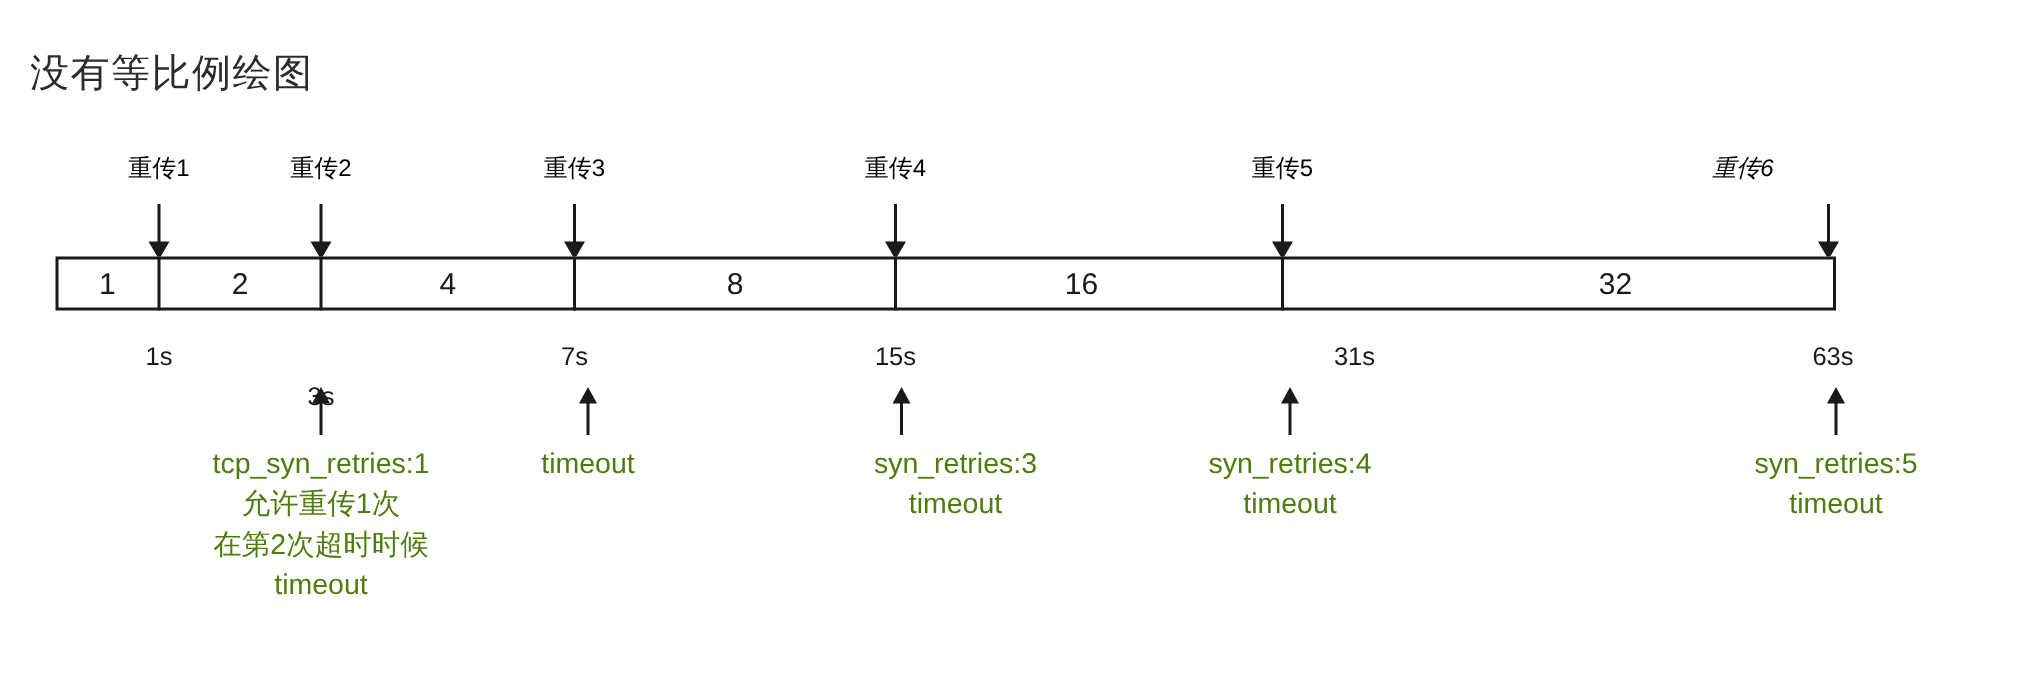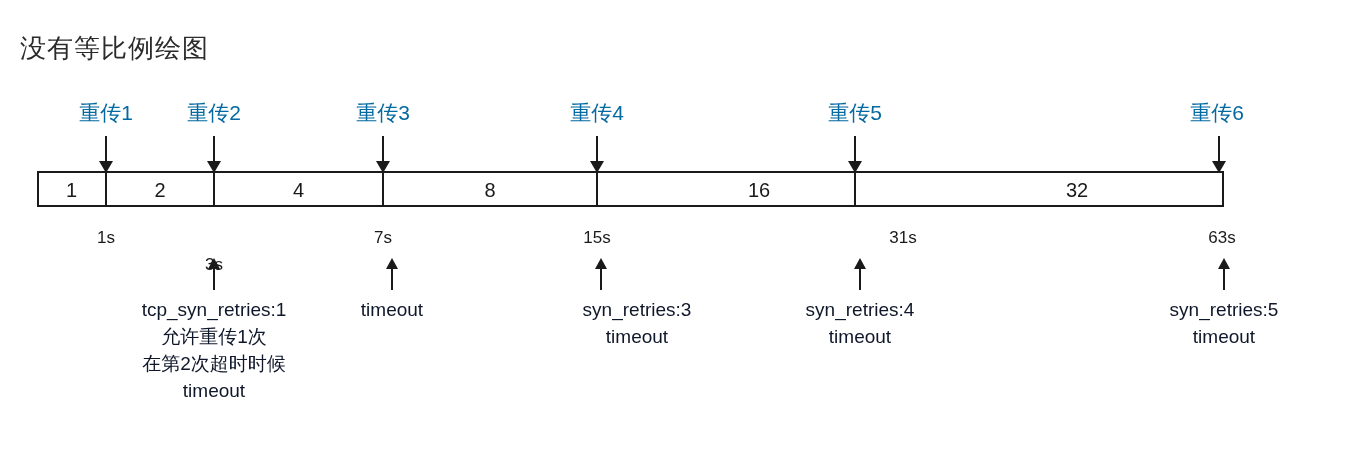--- a/index.html
+++ b/index.html
@@ -50,22 +50,22 @@
     white-space:nowrap;
   }
 
   
   .top-label{
     position:absolute;
     top:100px;
     height:26px;
     line-height:26px;
     text-align:right;
-    font-size:21px;
-    color:#0369a1;
+    font-size:16px;
+    color:#000000;
     white-space:nowrap;
     transform:translateX(-50%);
   }
   .down-arrow{
     position:absolute;
     top:136px;
     width:14px;height:37px;
     transform:translateX(-50%);
   }
   .down-arrow .shaft{
@@ -105,21 +105,21 @@
     width:0;height:0;
     border-left:6px solid transparent;
     border-right:6px solid transparent;
     border-bottom:11px solid #1a1a1a;
   }
   .note{
     position:absolute;
     text-align:center;
     font-size:19px;
     line-height:27px;
-    color:#0f172a;
+    color:#4d7c0f;
     white-space:nowrap;
     transform:translateX(-50%);
   }
   .note .line{display:block;}
 </style>
 </head>
 <body>
 
 <div id="stage">
 
@@ -144,34 +144,34 @@
       <div class="top-label" style="left: 597px;">重传4</div>
       <div class="down-arrow" style="left: 597px;">
         <span class="shaft"></span>
         <span class="head"></span>
       </div>
       <div class="top-label" style="left: 855px;">重传5</div>
       <div class="down-arrow" style="left: 855px;">
         <span class="shaft"></span>
         <span class="head"></span>
       </div>
-      <div class="top-label" style="left: 1217px;">重传6</div>
+      <div class="top-label" style="left: 1162px; font-style: italic;">重传6</div>
       <div class="down-arrow" style="left: 1219px;">
         <span class="shaft"></span>
         <span class="head"></span>
       </div>
     </div>
 
   <div class="bar"></div>
   <div id="bar-parts">
       <div class="seg-label" style="left: 37px; width: 69px;">1</div>
       <div class="seg-label" style="left: 106px; width: 108px;">2</div>
       <div class="seg-label" style="left: 214px; width: 169px;">4</div>
       <div class="seg-label" style="left: 383px; width: 214px;">8</div>
-      <div class="seg-label" style="left: 623px; width: 272px;">16</div>
+      <div class="seg-label" style="left: 585px; width: 272px;">16</div>
       <div class="seg-label" style="left: 855px; width: 444px;">32</div>
       <div class="seg-div" style="left: 105px;"></div>
       <div class="seg-div" style="left: 213px;"></div>
       <div class="seg-div" style="left: 382px;"></div>
       <div class="seg-div" style="left: 596px;"></div>
       <div class="seg-div" style="left: 854px;"></div>
     </div>
 
   <div id="tick-group">
       <div class="tick-label" style="left: 106px;">1s</div>

